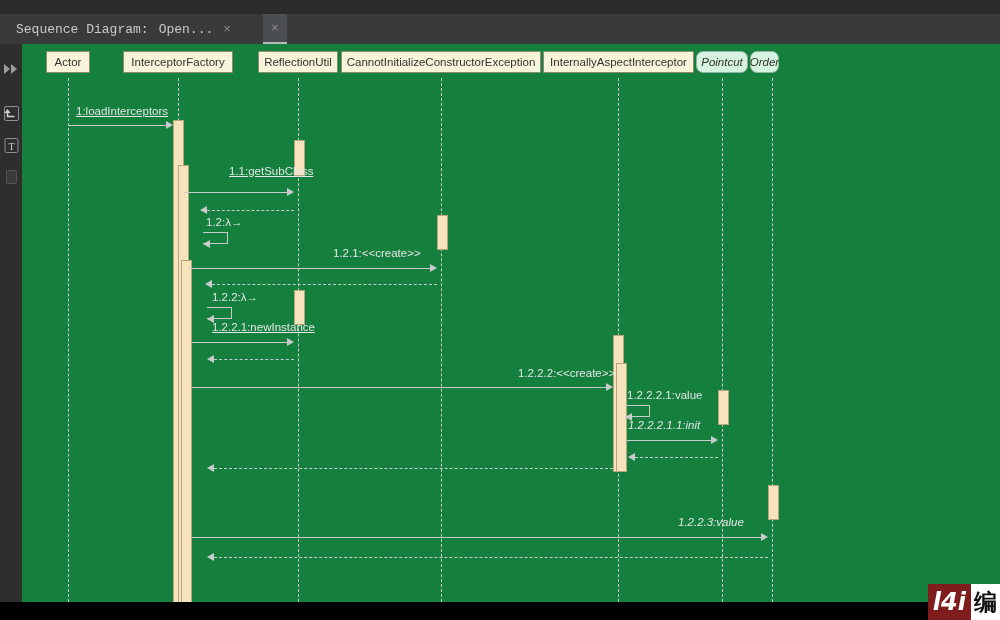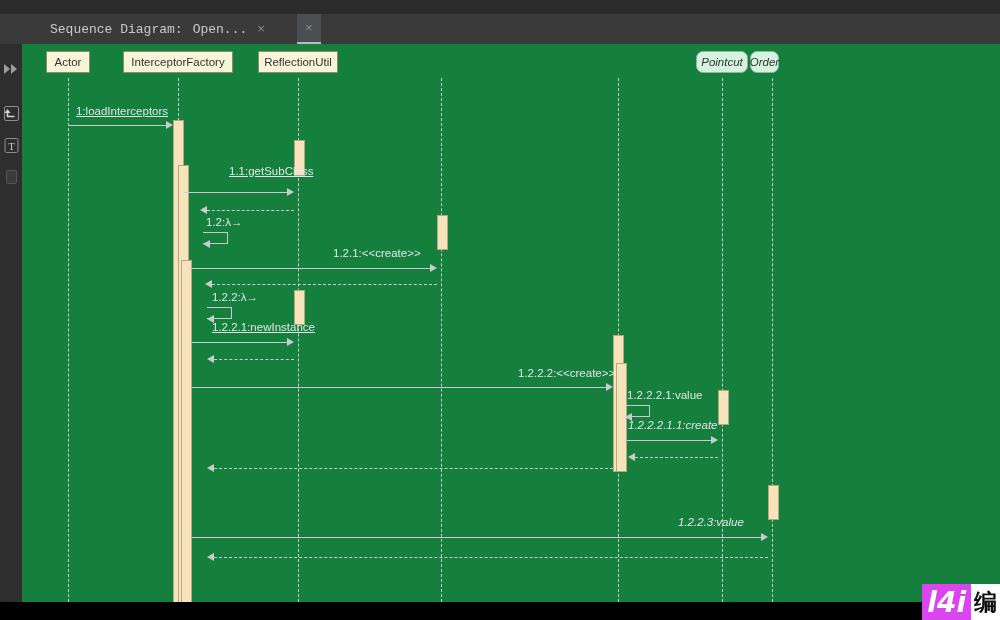--- a/index.html
+++ b/index.html
@@ -4,21 +4,21 @@
 <style>
   html,body{margin:0;padding:0;background:#000;}
   body{width:1000px;height:620px;overflow:hidden;font-family:"Liberation Sans",sans-serif;}
   #app{position:relative;width:1000px;height:620px;background:#000;}
 
   
   .tabbar{position:absolute;left:0;top:14px;width:1000px;height:30px;background:#3a3a3a;}
   .tabbar .strip-top{position:absolute;left:0;top:-14px;width:1000px;height:14px;background:#2b2b2b;}
   .tab{position:absolute;top:0;height:30px;display:flex;align-items:center;
        font-family:"Liberation Mono","DejaVu Sans Mono",monospace;font-size:13px;color:#c8cacb;
-       white-space:nowrap;padding:0 8px;box-sizing:border-box;margin-left:34px;}
+       white-space:nowrap;padding:0 8px;box-sizing:border-box;}
   .tab.inactive{left:8px;background:#3a3a3a;}
   .tab.active{left:263px;background:#4b4e50;border-bottom:2px solid #b9bcbe;}
   .tab .tlabel{margin-right:10px;}
   .tab .tsub{margin-right:10px;}
   .tab .xclose{color:#8b8d8f;font-size:13px;line-height:1;cursor:pointer;}
 
   
   .rail{position:absolute;left:0;top:44px;width:22px;height:558px;background:#2e2e2e;}
   .railbtn{position:absolute;left:0;width:22px;height:26px;display:flex;align-items:center;justify-content:center;}
   .railbtn svg{display:block;}
@@ -44,21 +44,21 @@
   .arrowL{position:absolute;width:0;height:0;border-top:4px solid transparent;border-bottom:4px solid transparent;border-right:7px solid #c9cbcc;}
   .mlabel{position:absolute;font-size:11.5px;color:#e3e5e6;white-space:nowrap;}
   .mlabel.u{text-decoration:underline;}
   .mlabel.it{font-style:italic;}
 
   
   .selfloop{position:absolute;border:1px solid #c9cbcc;border-left:none;box-sizing:border-box;}
 
   
   .wm{position:absolute;right:0;bottom:0;height:36px;display:flex;align-items:stretch;}
-  .wm .wm1{background:#d946ef;color:#fff;font-weight:bold;font-style:italic;font-size:28px;
+  .wm .wm1{background:#7f1d1d;color:#fff;font-weight:bold;font-style:italic;font-size:24px;
            display:flex;align-items:center;padding:0 5px;font-family:"DejaVu Sans",sans-serif;}
   .wm .wm2{background:#ffffff;color:#111;font-weight:bold;font-size:23px;
            display:flex;align-items:center;padding:0 3px;}
 </style>
 </head>
 <body>
 
 <div id="app">
 
   <div class="tabbar">
@@ -118,20 +118,26 @@
 
     <div class="llbox" style="left:24px;width:44px">
         <span>Actor</span>
       </div>
     <div class="llbox" style="left:101px;width:110px">
         <span>InterceptorFactory</span>
       </div>
     <div class="llbox" style="left:236px;width:80px">
         <span>ReflectionUtil</span>
       </div>
+    <div class="llbox" style="left:319px;width:200px">
+        <span>CannotInitializeConstructorException</span>
+      </div>
+    <div class="llbox" style="left:521px;width:151px">
+        <span>InternallyAspectInterceptor</span>
+      </div>
     <div class="llbox green" style="left:674px;width:52px">
         <span>Pointcut</span>
       </div>
     <div class="llbox green" style="left:728px;width:29px">
         <span>Order</span>
       </div>
 
     <div class="act" style="left:151px;top:76px;width:11px;height:524px"></div>
     <div class="act" style="left:156px;top:121px;width:11px;height:479px"></div>
     <div class="act" style="left:159px;top:216px;width:11px;height:384px"></div>
@@ -176,21 +182,21 @@
     <div class="arrowL" style="left:185px;top:311px"></div>
 
     <div class="mlabel" style="left:496px;top:323px">1.2.2.2:&lt;&lt;create&gt;&gt;</div>
     <div class="msg" style="left:170px;top:343px;width:414px"></div>
     <div class="arrowR" style="left:584px;top:339px"></div>
 
     <div class="mlabel" style="left:605px;top:345px">1.2.2.2.1:value</div>
     <div class="selfloop" style="left:603px;top:361px;width:25px;height:12px"></div>
     <div class="arrowL" style="left:603px;top:369px"></div>
 
-    <div class="mlabel it" style="left:606px;top:375px">1.2.2.2.1.1:create</div>
+    <div class="mlabel it" style="left:606px;top:375px">1.2.2.2.1.1:init</div>
     <div class="msg" style="left:605px;top:396px;width:84px"></div>
     <div class="arrowR" style="left:689px;top:392px"></div>
     <div class="msg ret" style="left:613px;top:413px;width:83px"></div>
     <div class="arrowL" style="left:606px;top:409px"></div>
 
     <div class="msg ret" style="left:192px;top:424px;width:399px"></div>
     <div class="arrowL" style="left:185px;top:420px"></div>
 
     <div class="mlabel it" style="left:656px;top:472px">1.2.2.3:value</div>
     <div class="msg" style="left:170px;top:493px;width:569px"></div>

